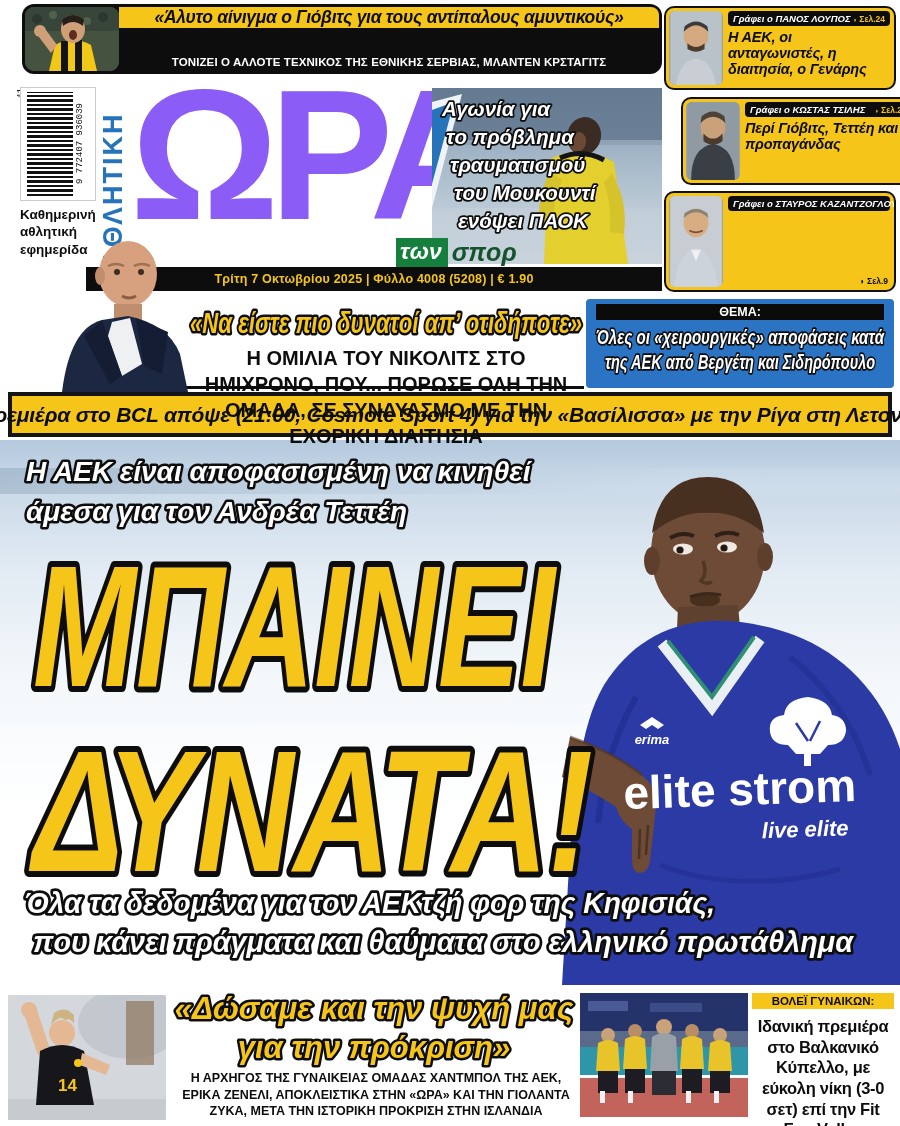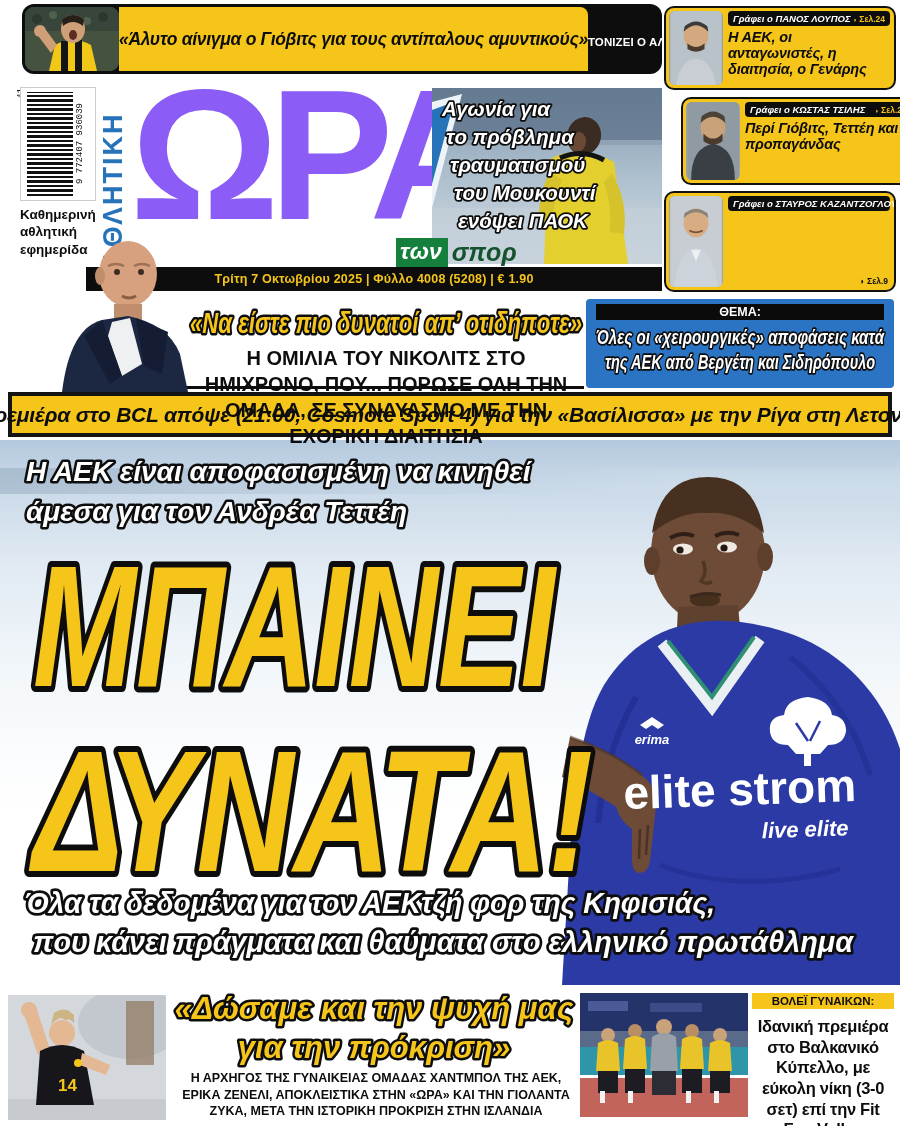--- a/index.html
+++ b/index.html
@@ -5,21 +5,21 @@
   html,body{margin:0;padding:0;background:#e8e8e8;}
   .page{position:relative;width:900px;height:1126px;background:#ffffff;overflow:hidden;
         font-family:"Liberation Sans","DejaVu Sans",sans-serif;margin:0 auto;}
   .abs{position:absolute;}
 
   
   .banner{left:22px;top:4px;width:640px;height:70px;background:#0d0d0d;border-radius:12px;
           display:flex;align-items:stretch;padding:3px;box-sizing:border-box;}
   .banner-photo{width:94px;border-radius:9px;overflow:hidden;flex:0 0 auto;background:#3a473d;}
   .banner-photo svg{display:block;width:100%;height:100%;}
-  .banner-body{flex:1;display:flex;flex-direction:row;min-width:0;}
+  .banner-body{flex:1;display:flex;flex-direction:column;min-width:0;}
   .banner-head{background:#f5c51a;border-radius:0 8px 0 0;flex:1;display:flex;align-items:center;justify-content:center;
                font-weight:bold;font-style:italic;font-size:17.5px;color:#0d0d0d;letter-spacing:-0.3px;white-space:nowrap;}
   .banner-sub{height:21px;display:flex;align-items:center;justify-content:center;color:#ffffff;
               font-weight:bold;font-size:11.5px;letter-spacing:0.1px;white-space:nowrap;margin-top:24px;}
 
   
   .colbox{left:664px;width:232px;background:#f5c51a;border:2px solid #111;border-radius:10px;
           display:flex;box-sizing:border-box;overflow:hidden;}
   .colphoto{width:54px;margin:3px;border-radius:6px;overflow:hidden;flex:0 0 auto;background:#9aa4ac;}
   .colphoto svg{display:block;width:100%;height:100%;}

